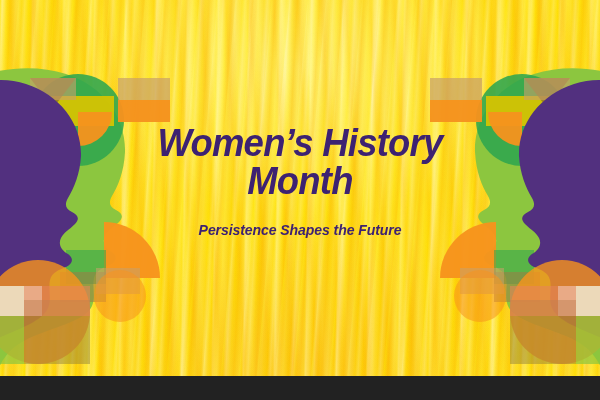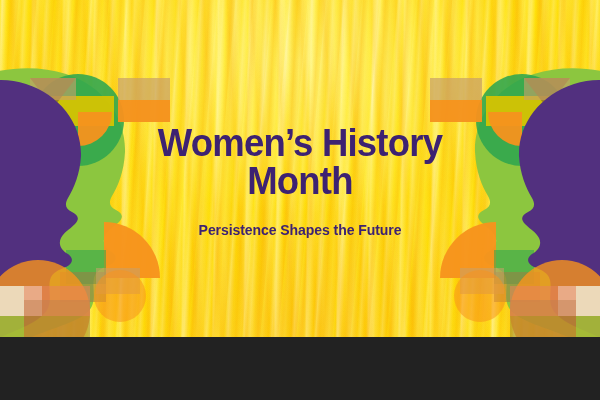--- a/index.html
+++ b/index.html
@@ -1,21 +1,22 @@
 <!DOCTYPE html>
 <html><head>
 <meta charset="utf-8">
 <style>
   html,body{margin:0;padding:0;background:#222;}
   #poster{
     position:relative;
-    width:600px;height:337px;
+    width:600px;height:376px;
     overflow:hidden;
     font-family:"Liberation Sans", sans-serif;
     background:#ef4444;
+    font-style:italic;
   }
 
   
   .bg-base{position:absolute;inset:0;background:#FFE20A;}
   .bg-strokes{
     position:absolute;inset:0;
     background:
       repeating-linear-gradient(93deg,
         rgba(255,255,255,.00) 0px,
         rgba(255,255,255,.20) 3px,

